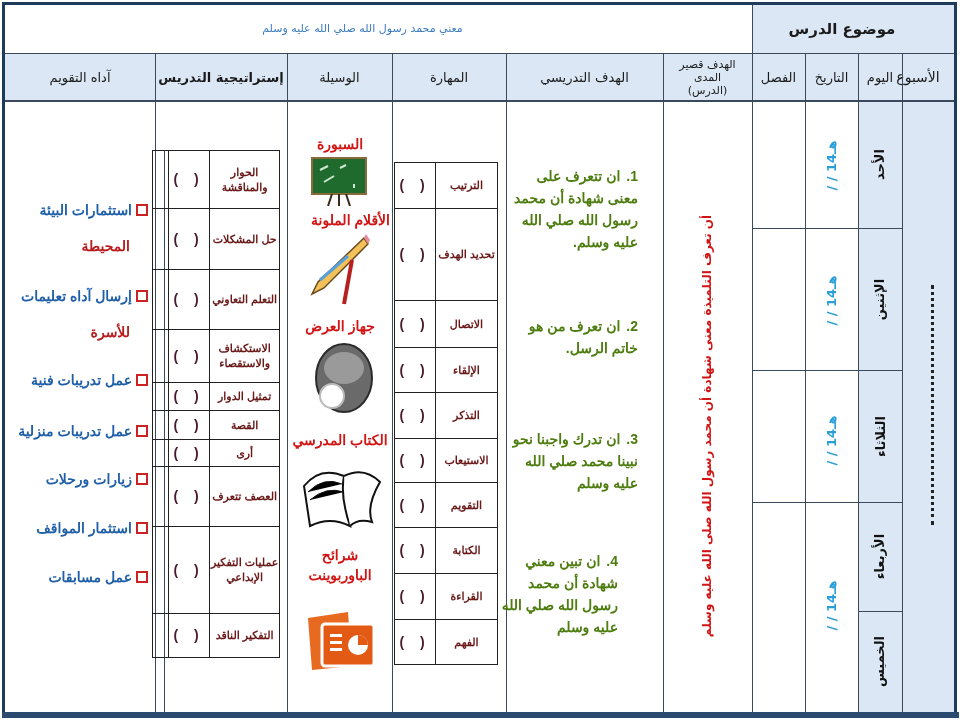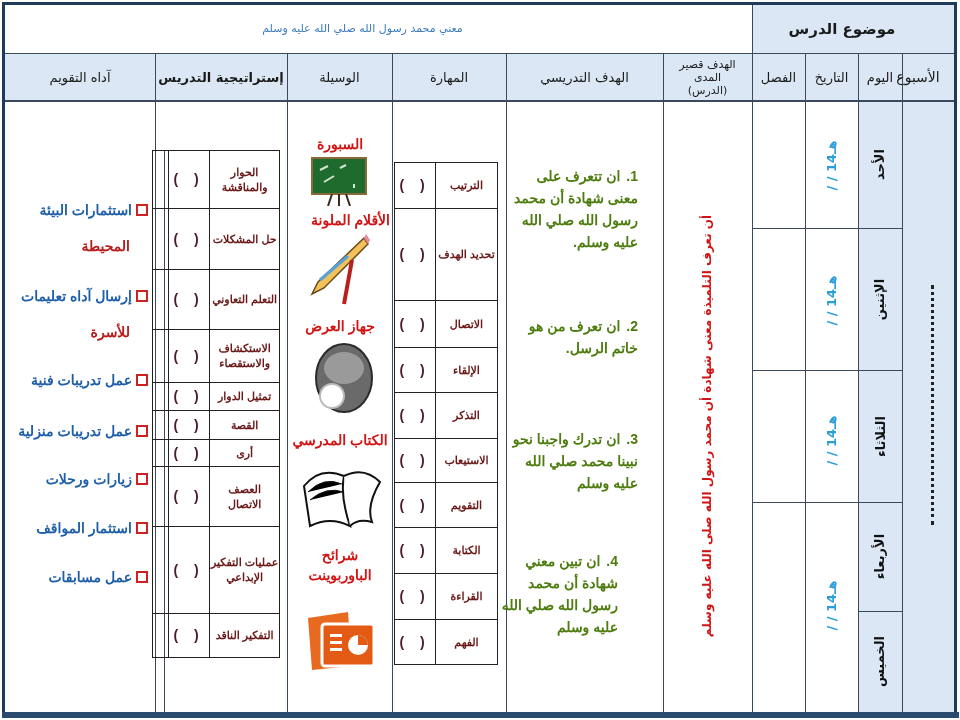--- a/index.html
+++ b/index.html
@@ -254,21 +254,21 @@
         <td>القصة</td>
         <td class="paren">( )</td>
         <td></td>
       </tr>
   <tr style="height:27px;">
         <td>أرى</td>
         <td class="paren">( )</td>
         <td></td>
       </tr>
   <tr style="height:60px;">
-        <td>العصف الاتصال</td>
+        <td>العصف تتعرف</td>
         <td class="paren">( )</td>
         <td></td>
       </tr>
   <tr style="height:87px;">
         <td>عمليات التفكير الإبداعي</td>
         <td class="paren">( )</td>
         <td></td>
       </tr>
   <tr style="height:44px;">
         <td>التفكير الناقد</td>

